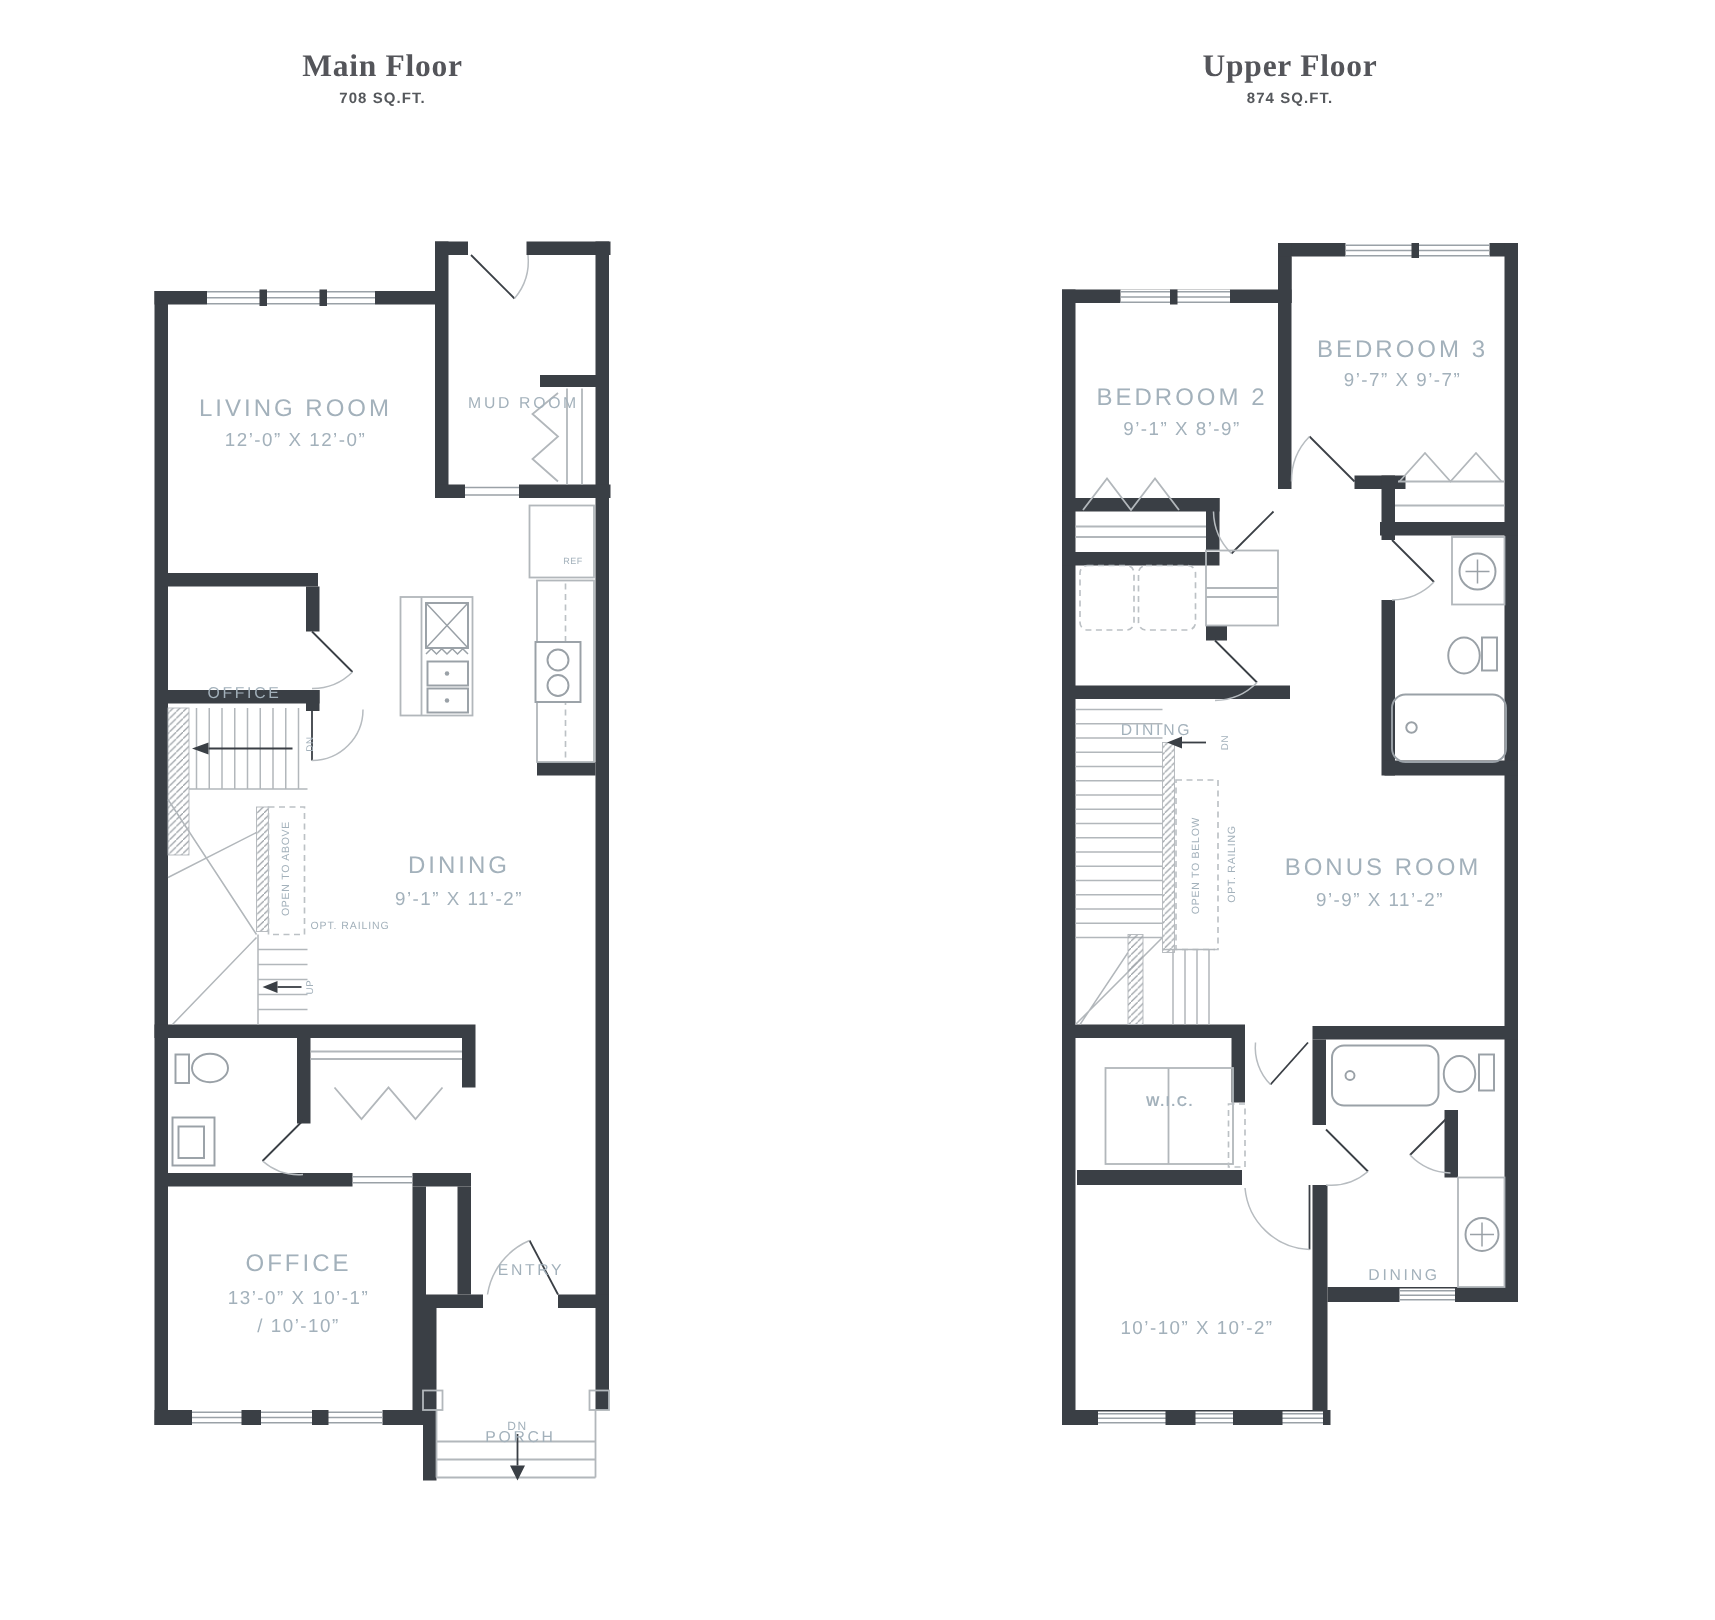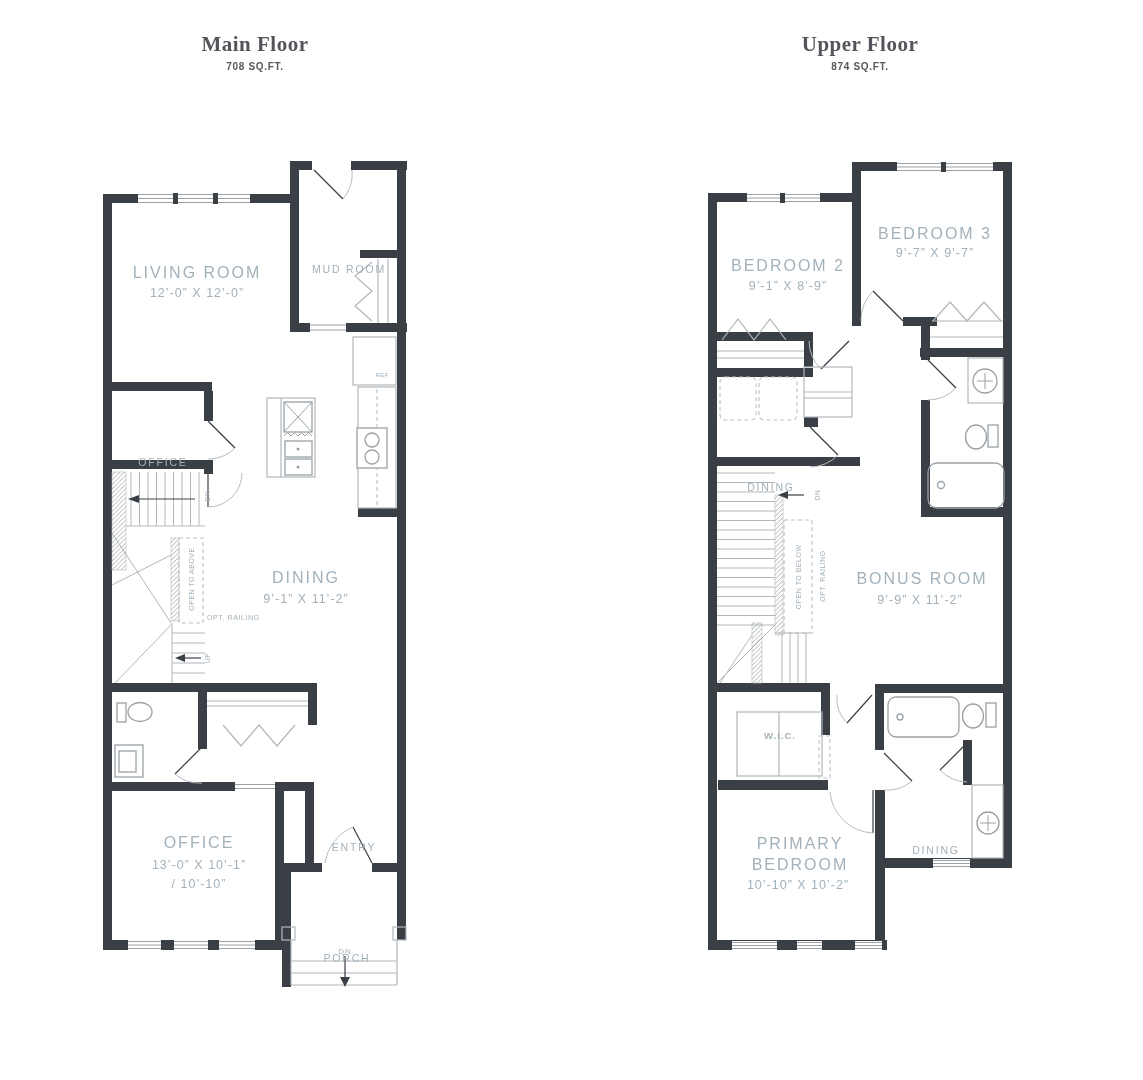--- a/index.html
+++ b/index.html
@@ -355,16 +355,15 @@
   <div class="lbl" style="left:935px;top:234px">BEDROOM 3</div>
   <div class="lbl dims" style="left:935px;top:253px">9’-7” X 9’-7”</div>
   <div class="lbl med" style="left:771px;top:442px">DINING</div>
   <div class="lbl tiny vtext" style="left:817px;top:495px">DN</div>
   <div class="lbl t7 vtext" style="left:798px;top:577px">OPEN TO BELOW</div>
   <div class="lbl t7 vtext" style="left:822px;top:576px">OPT. RAILING</div>
   <div class="lbl" style="left:922px;top:579px">BONUS ROOM</div>
   <div class="lbl dims" style="left:920px;top:600px">9’-9” X 11’-2”</div>
   <div class="lbl sm" style="left:780px;top:735px">W.I.C.</div>
   <div class="lbl med" style="left:936px;top:805px">DINING</div>
-  <div class="lbl wrap" style="left:800px;top:854px">PRIMARY BEDROOM</div>
   <div class="lbl dims" style="left:798px;top:885px">10’-10” X 10’-2”</div>
 
 </div>
 
 </body></html>

